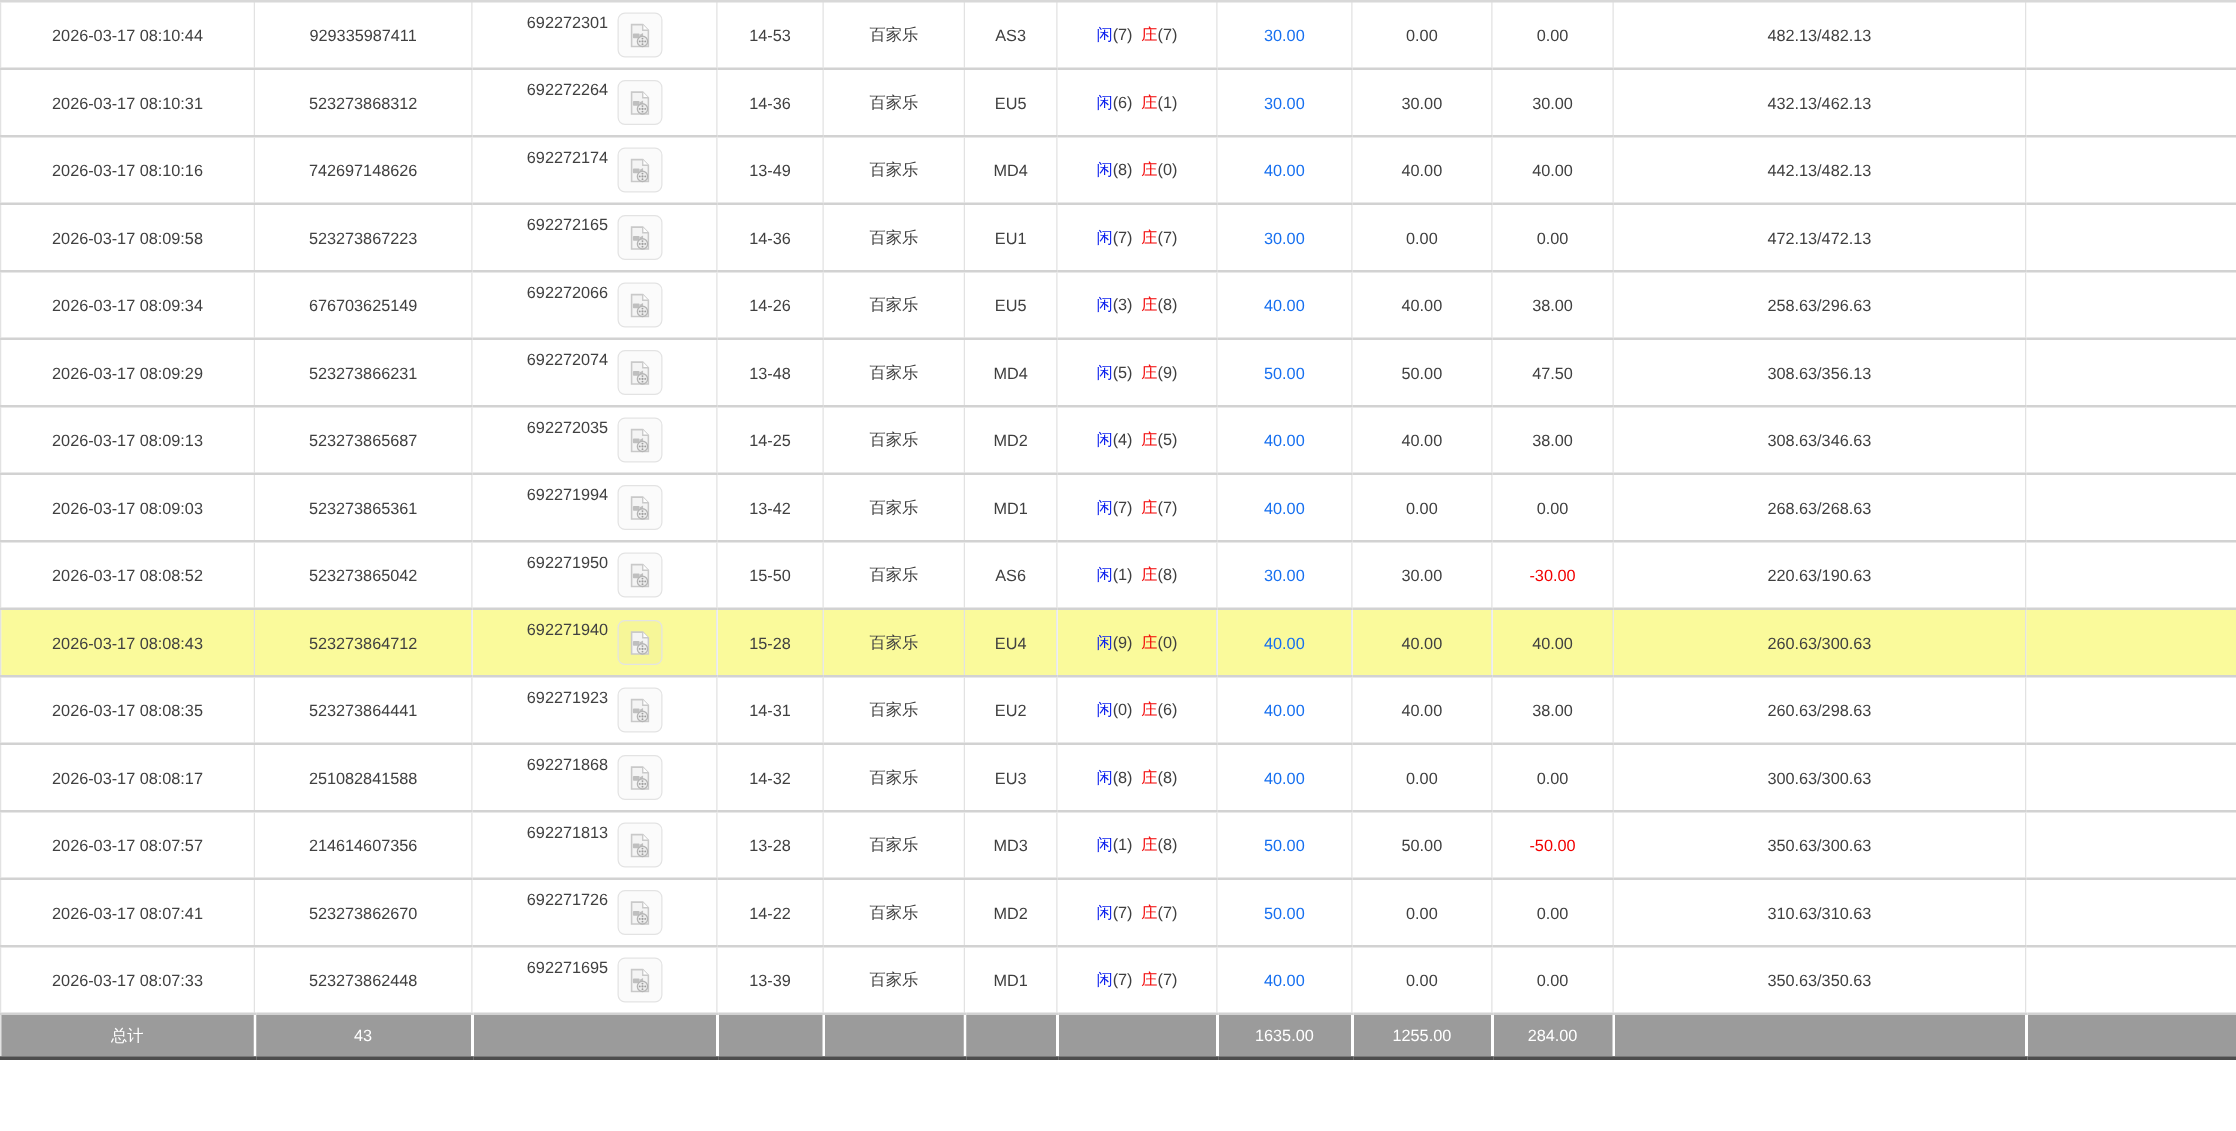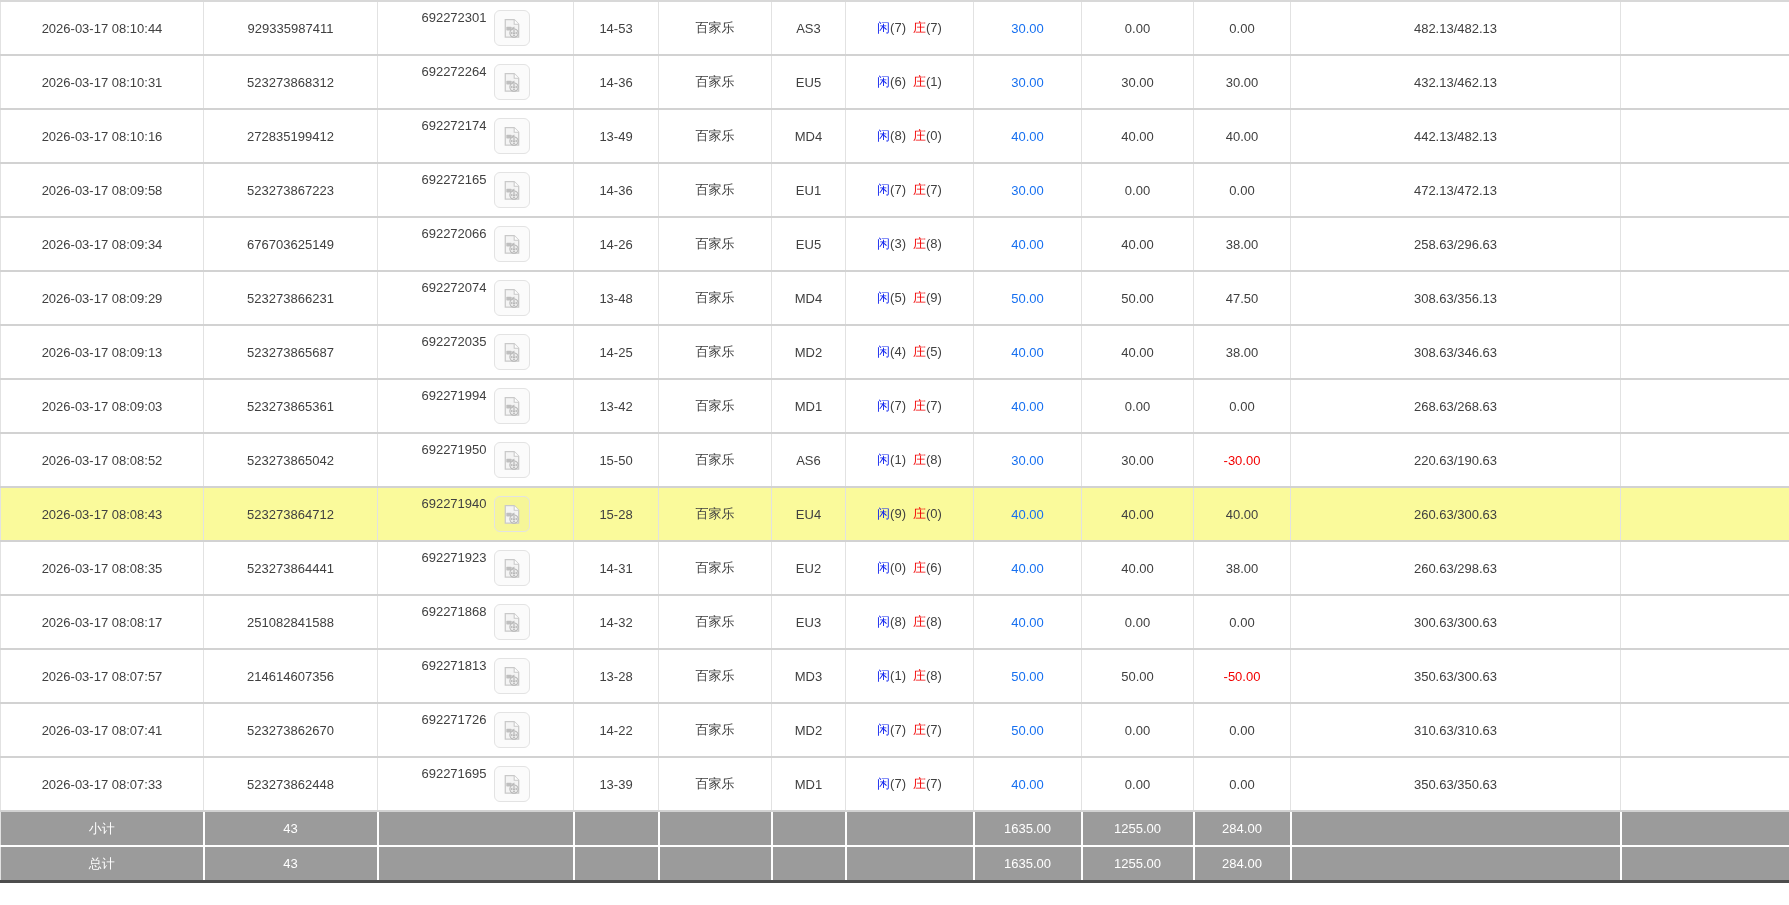--- a/index.html
+++ b/index.html
@@ -114,21 +114,21 @@
       <span class="c-blue">闲</span><span>(6)</span><span class="c-red sp">庄</span><span>(1)</span>
     </td>
     <td class="c-bet"><span>30.00</span></td>
     <td><span>30.00</span></td>
     <td><span class="wl">30.00</span></td>
     <td><span>432.13/462.13</span></td>
     <td></td>
   </tr>
         <tr class="data-row">
     <td><span>2026-03-17 08:10:16</span></td>
-    <td><span>272835199412</span></td>
+    <td><span>742697148626</span></td>
     <td>
       <div class="round-wrap">
         <span>692272174</span>
         <button type="button" class="video-btn">
           <svg width="23" height="23" viewBox="0 0 24 24">
             <path d="M5.5 2.8 H14.8 L19.5 7.5 V21 H5.5 Z" fill="#f4f4f4" stroke="#c9c9c9" stroke-width="1.3"></path>
             <path d="M14.8 2.8 V7.5 H19.5" fill="#ffffff" stroke="#c9c9c9" stroke-width="1.1"></path>
             <rect x="6.6" y="10.2" width="5.6" height="4" rx="0.8" fill="#bfbfbf"></rect>
             <path d="M12.3 11.2 L15.1 9.9 V14.5 L12.3 13.2 Z" fill="#bfbfbf"></path>
             <circle cx="14.6" cy="16.8" r="4.3" fill="#ececec" stroke="#b5b5b5" stroke-width="1.1"></circle>
@@ -556,34 +556,20 @@
       <span class="c-blue">闲</span><span>(7)</span><span class="c-red sp">庄</span><span>(7)</span>
     </td>
     <td class="c-bet"><span>40.00</span></td>
     <td><span>0.00</span></td>
     <td><span class="wl">0.00</span></td>
     <td><span>350.63/350.63</span></td>
     <td></td>
   </tr>
       </tbody>
     <tfoot>
-      <tr class="subtotal-row">
-        <td>小计</td>
-        <td>43</td>
-        <td></td>
-        <td></td>
-        <td></td>
-        <td></td>
-        <td></td>
-        <td>1635.00</td>
-        <td>1255.00</td>
-        <td>284.00</td>
-        <td></td>
-        <td></td>
-      </tr>
       <tr class="total-row">
         <td>总计</td>
         <td>43</td>
         <td></td>
         <td></td>
         <td></td>
         <td></td>
         <td></td>
         <td>1635.00</td>
         <td>1255.00</td>

